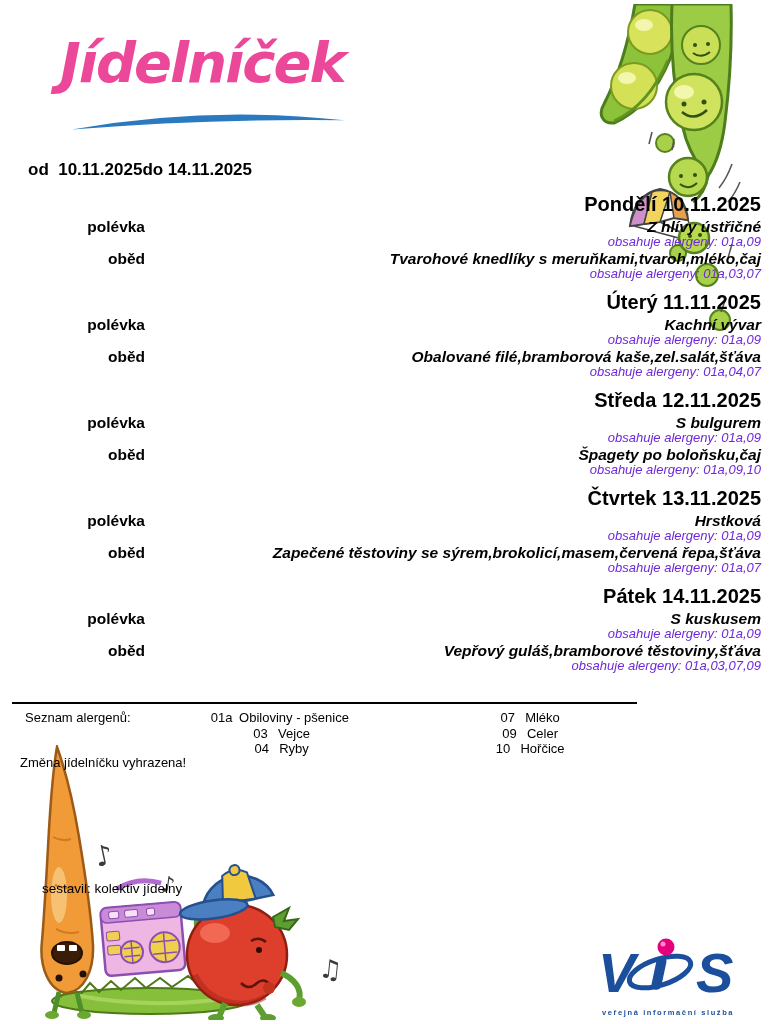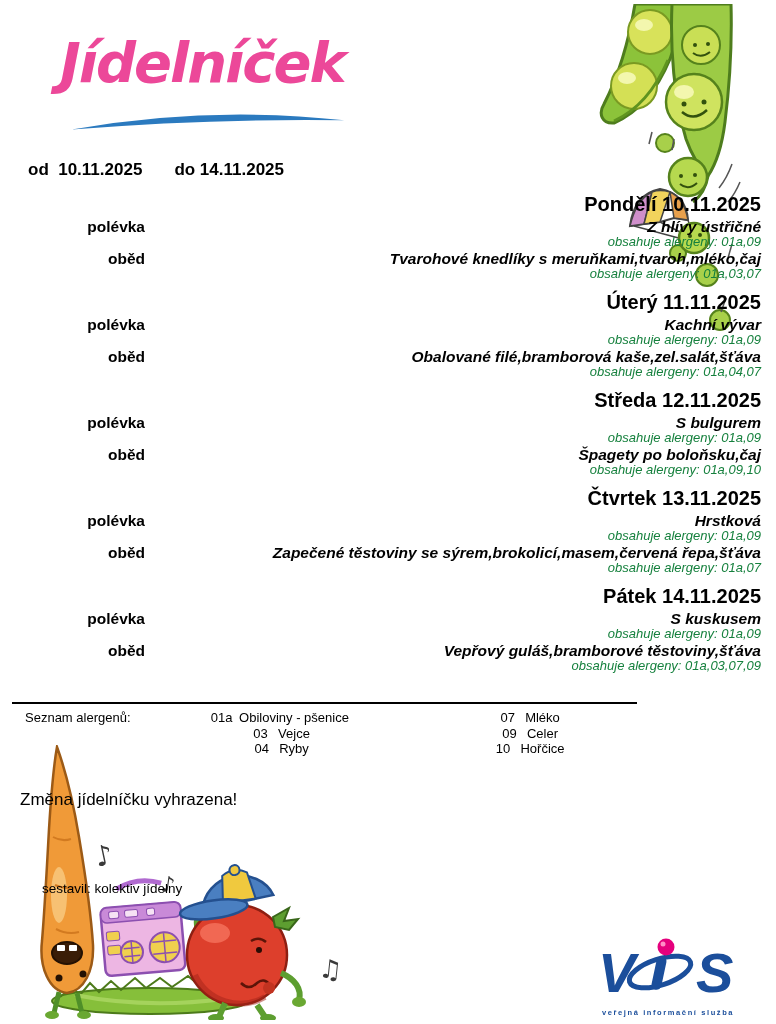--- a/index.html
+++ b/index.html
@@ -15,38 +15,38 @@
     font-family:"DejaVu Sans", sans-serif;
     font-size:56px; font-weight:bold; font-style:italic;
     letter-spacing:-2px; color:#ec4899;
   }
   .swoosh { position:absolute; left:68px; top:112px; z-index:3; }
   .daterange {
     position:absolute; left:28px; top:160px; z-index:3;
     font-size:17px; font-weight:bold;
   }
   .daterange span { white-space:pre; }
-  .daterange .to { margin-left:32px; }
+  .daterange .to { }
   
   .menu { position:absolute; left:25px; top:194px; width:736px; z-index:2; }
   .day { margin-bottom:11px;text-align:right; }
   .day-name { font-size:20px; line-height:21px; font-weight:bold; margin:0 0 4px 0; }
   .meal { display:grid; grid-template-columns:120px 1fr; margin-bottom:2px; }
   .meal-label { font-size:15.5px; font-weight:bold; line-height:16px; }
   .dish { font-size:15.5px; font-weight:bold; font-style:italic; line-height:16px; }
-  .allergens { font-size:13px; font-style:italic; color:#15803d; line-height:14px; }
+  .allergens { font-size:13px; font-style:italic; color:#6d28d9; line-height:14px; }
   
   .separator { position:absolute; left:12px; top:702px; width:625px; border-top:2px solid #000; z-index:2; }
   .legend { position:absolute; left:25px; top:710px; display:flex; font-size:13px; z-index:2; }
   .legend-label { width:118px; line-height:15.5px; }
   .legend-col { width:267px; }
   .legend-col.right { width:230px; }
   .lrow { line-height:15.5px;text-align:center; }
   .lcode { display:inline-block; width:35px; }
-  .change-notice { position:absolute; left:20px; top:790px; font-size:17px; z-index:5; }
+  .change-notice { position:absolute; left:20px; top:755px; font-size:13px; z-index:5; }
   .compiled-by { position:absolute; left:42px; top:881px; font-size:13.5px; z-index:5; }
   
   .peas-art { position:absolute; left:582px; top:4px; width:194px; height:330px; z-index:1; }
   .veggie-art { position:absolute; left:15px; top:745px; width:340px; height:275px; z-index:1; }
   .vis-logo { position:absolute; left:600px; top:936px; width:168px; height:84px; z-index:4; }
   .logo-letter { font-family:"Liberation Sans", sans-serif; font-size:56px; font-weight:bold; font-style:italic; }
   .logo-sub { font-family:"Liberation Sans", sans-serif; font-size:7.5px; font-weight:bold; letter-spacing:1.6px; }
   .note-glyph { font-family:"DejaVu Sans", sans-serif; fill:#3a3a3a; }
 </style>
 </head>

